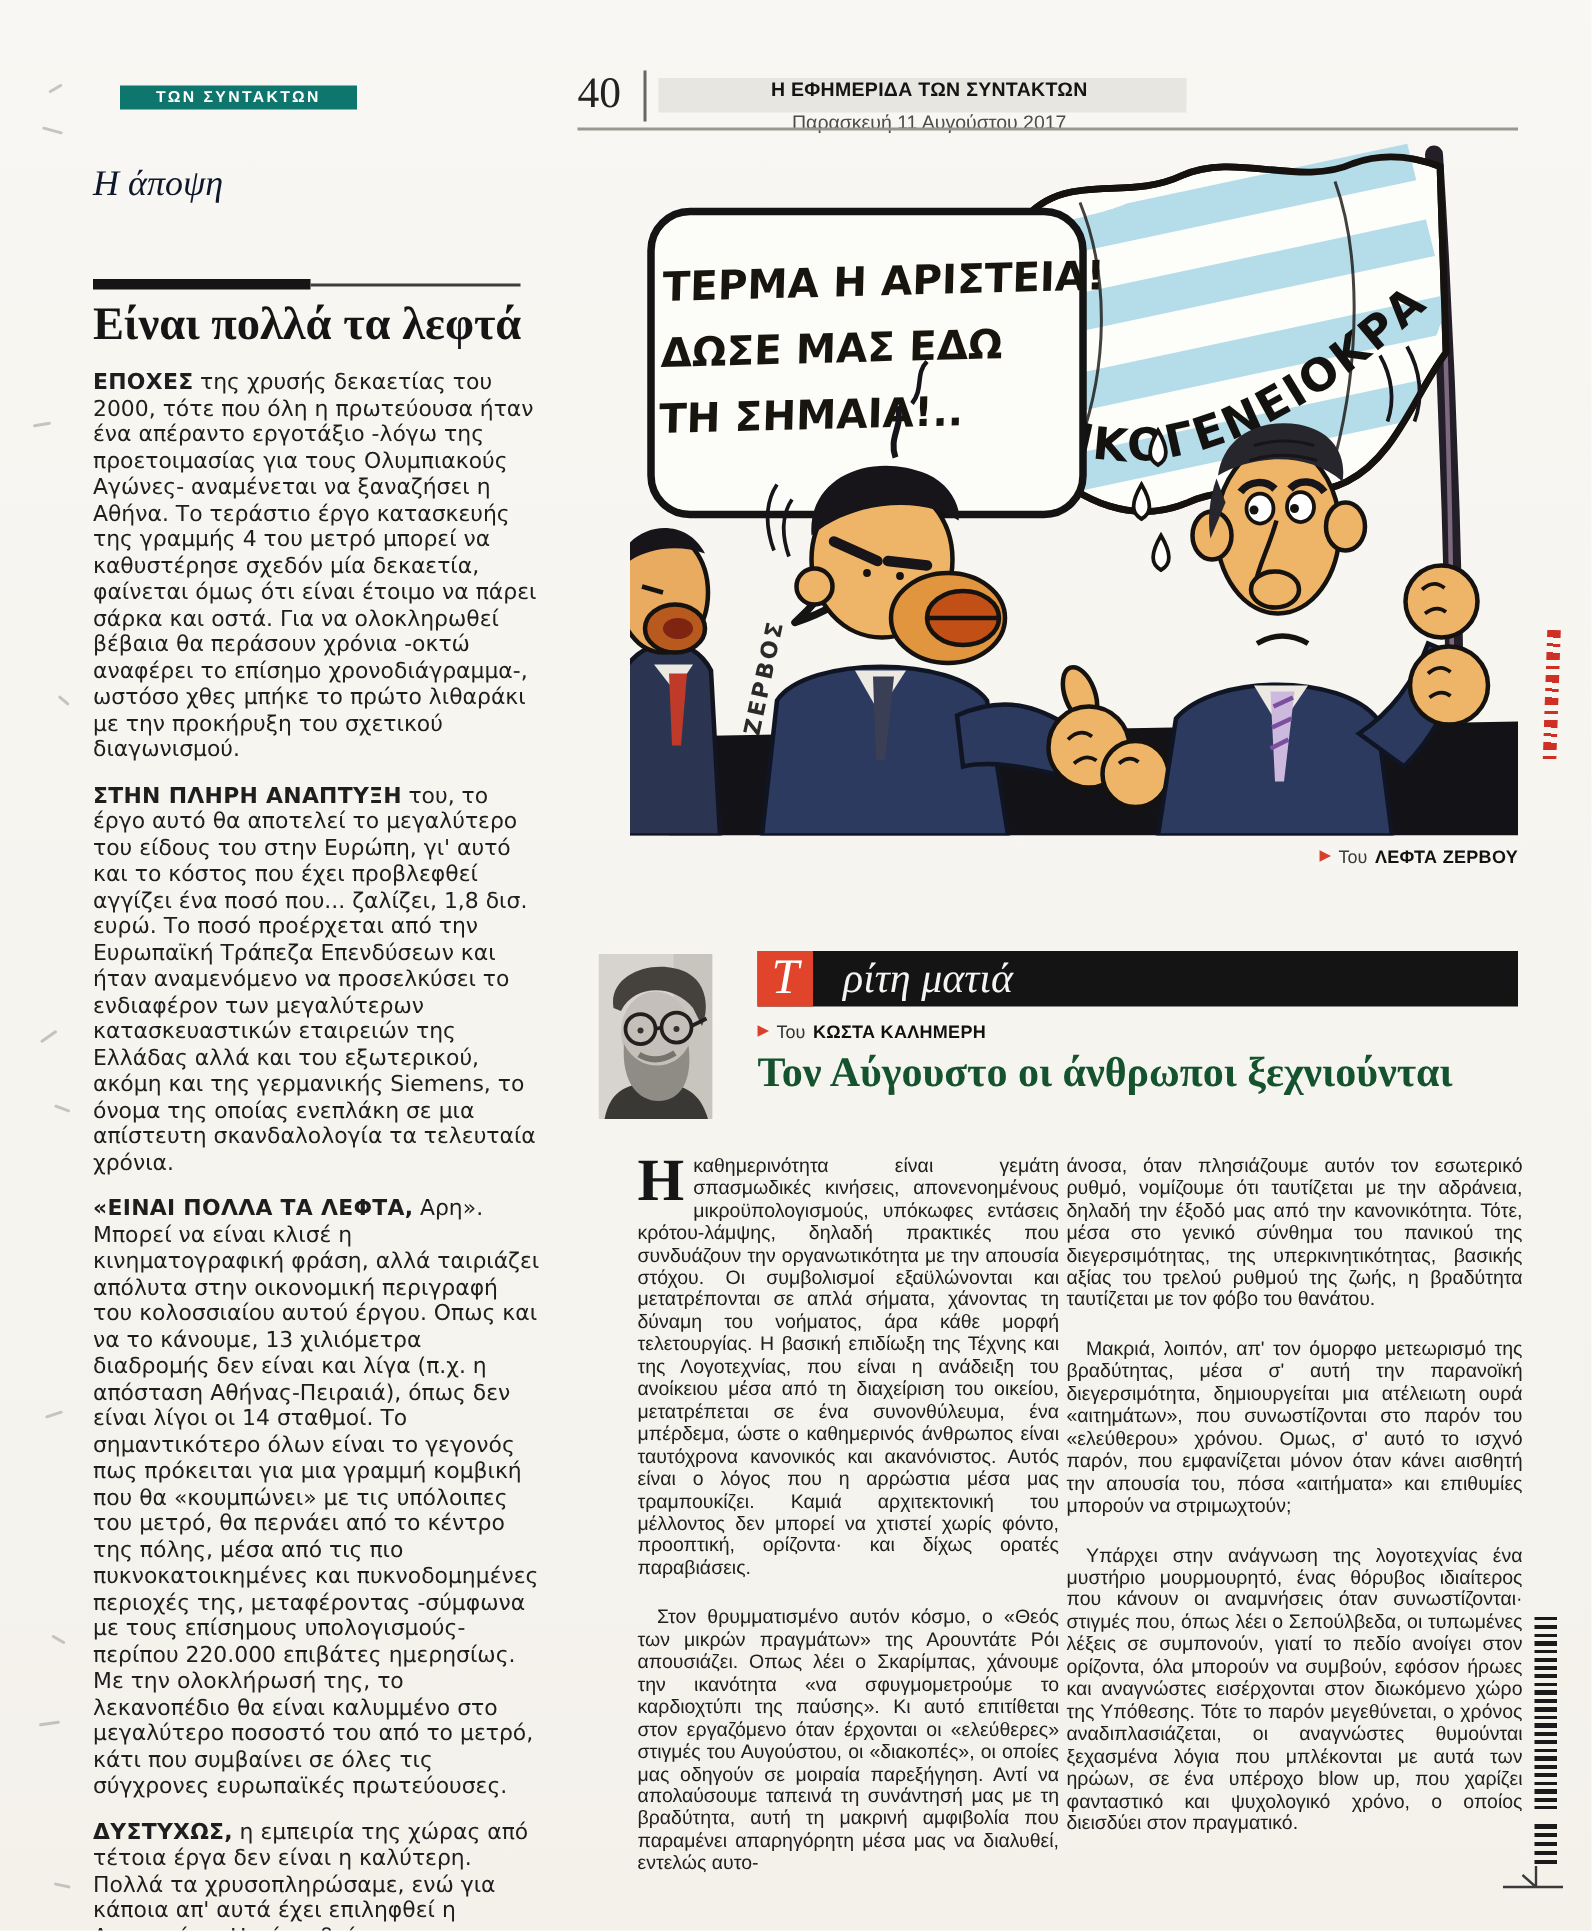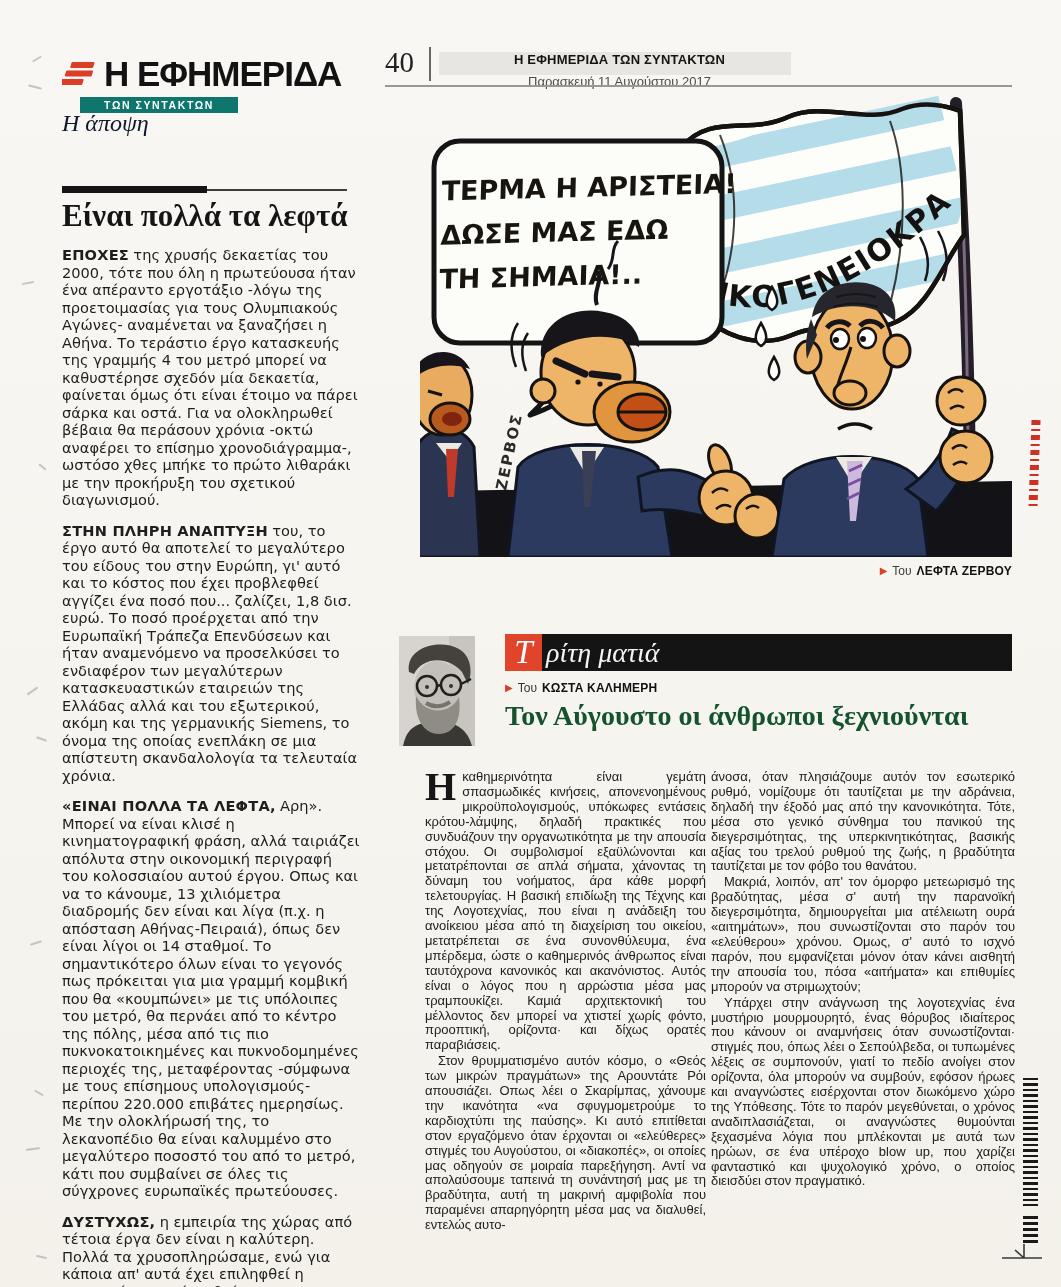--- a/index.html
+++ b/index.html
@@ -45,31 +45,31 @@
   .credit{left:858px;top:564px;width:154px;text-align:right;font-size:12px;color:#3b3b3b;
     display:flex;align-items:center;justify-content:flex-end;gap:5px;}
   .credit b{color:#121212;letter-spacing:.2px;}
   .tri{color:#d8402a;font-size:10px;line-height:1;}
 
   
   .photo{left:399px;top:636px;width:76px;height:110px;}
   .sec-bar{left:505px;top:634px;width:507px;height:37px;background:#141414;display:flex;align-items:stretch;}
   .sec-initial{width:37px;background:#e0452c;display:flex;align-items:center;justify-content:center;
     font-family:"Liberation Serif",serif;font-style:italic;font-size:33px;color:#fff;line-height:1;}
-  .sec-rest{flex:1;display:flex;align-items:center;padding-left:4px;
+  .sec-rest{flex:1;display:flex;align-items:center;padding-left:20px;
     font-family:"Liberation Serif",serif;font-style:italic;font-size:28px;color:#f4f4f2;}
   .byline{left:505px;top:681px;display:flex;align-items:center;gap:5px;font-size:12px;color:#333;}
   .byline b{font-size:12px;color:#111;letter-spacing:.2px;}
   .tm-headline{left:505px;top:700px;width:510px;font-family:"Liberation Serif",serif;
     font-weight:600;font-size:28px;color:#14532d;}
 
   .tm-col{font-size:13px;line-height:14.9px;color:#202020;text-align:justify;
     font-family:"Liberation Sans",sans-serif;}
   .tm-col p{margin:0;}
-  .tm-col p + p{text-indent:13px;margin-top:1px;}
+  .tm-col p + p{text-indent:13px;margin-top:18px;}
   .col1{left:425px;top:770px;width:281px;}
   .col2{left:711px;top:770px;width:304px;}
   .dropcap{float:left;font-family:"Liberation Serif",serif;font-weight:700;font-size:40px;
     line-height:30px;padding:2px 6px 0 0;color:#161616;}
 
   
   .regmark{left:1030px;top:420px;width:9px;height:88px;
     background:repeating-linear-gradient(180deg,#cf3026 0 5px,rgba(0,0,0,0) 5px 9px,#cf3026 9px 11px,rgba(0,0,0,0) 11px 15px);
     transform:rotate(2deg);}
   .barcode1{left:1023px;top:1078px;width:15px;height:128px;
@@ -77,30 +77,20 @@
   .barcode2{left:1023px;top:1216px;width:15px;height:30px;
     background:repeating-linear-gradient(180deg,#1a1a1a 0 3px,rgba(0,0,0,0) 3px 6px);}
   .pencil{position:absolute;background:#9a9a98;opacity:.55;border-radius:2px;}
 
   svg text{font-family:"DejaVu Sans",sans-serif;}
 </style>
 </head>
 <body>
 
 <div class="abs masthead">
-  <div class="mast-row">
-    <svg width="36" height="26" viewBox="0 0 36 26">
-      <g fill="#dc3d27" transform="skewX(-16)">
-        <rect x="10" y="1" width="23" height="6" rx="1"></rect>
-        <rect x="7" y="9.5" width="27" height="6" rx="1"></rect>
-        <rect x="4" y="18" width="23" height="6" rx="1"></rect>
-      </g>
-    </svg>
-    <div class="mast-title">Η ΕΦΗΜΕΡΙΔΑ</div>
-  </div>
   <div class="mast-bar">
     <span>ΤΩΝ ΣΥΝΤΑΚΤΩΝ</span>
   </div>
 </div>
 
 <div class="abs section-label">Η άποψη</div>
 <div class="abs rule-thick"></div>
 <div class="abs rule-thin"></div>
 <div class="abs op-title">Είναι πολλά τα λεφτά</div>
 

